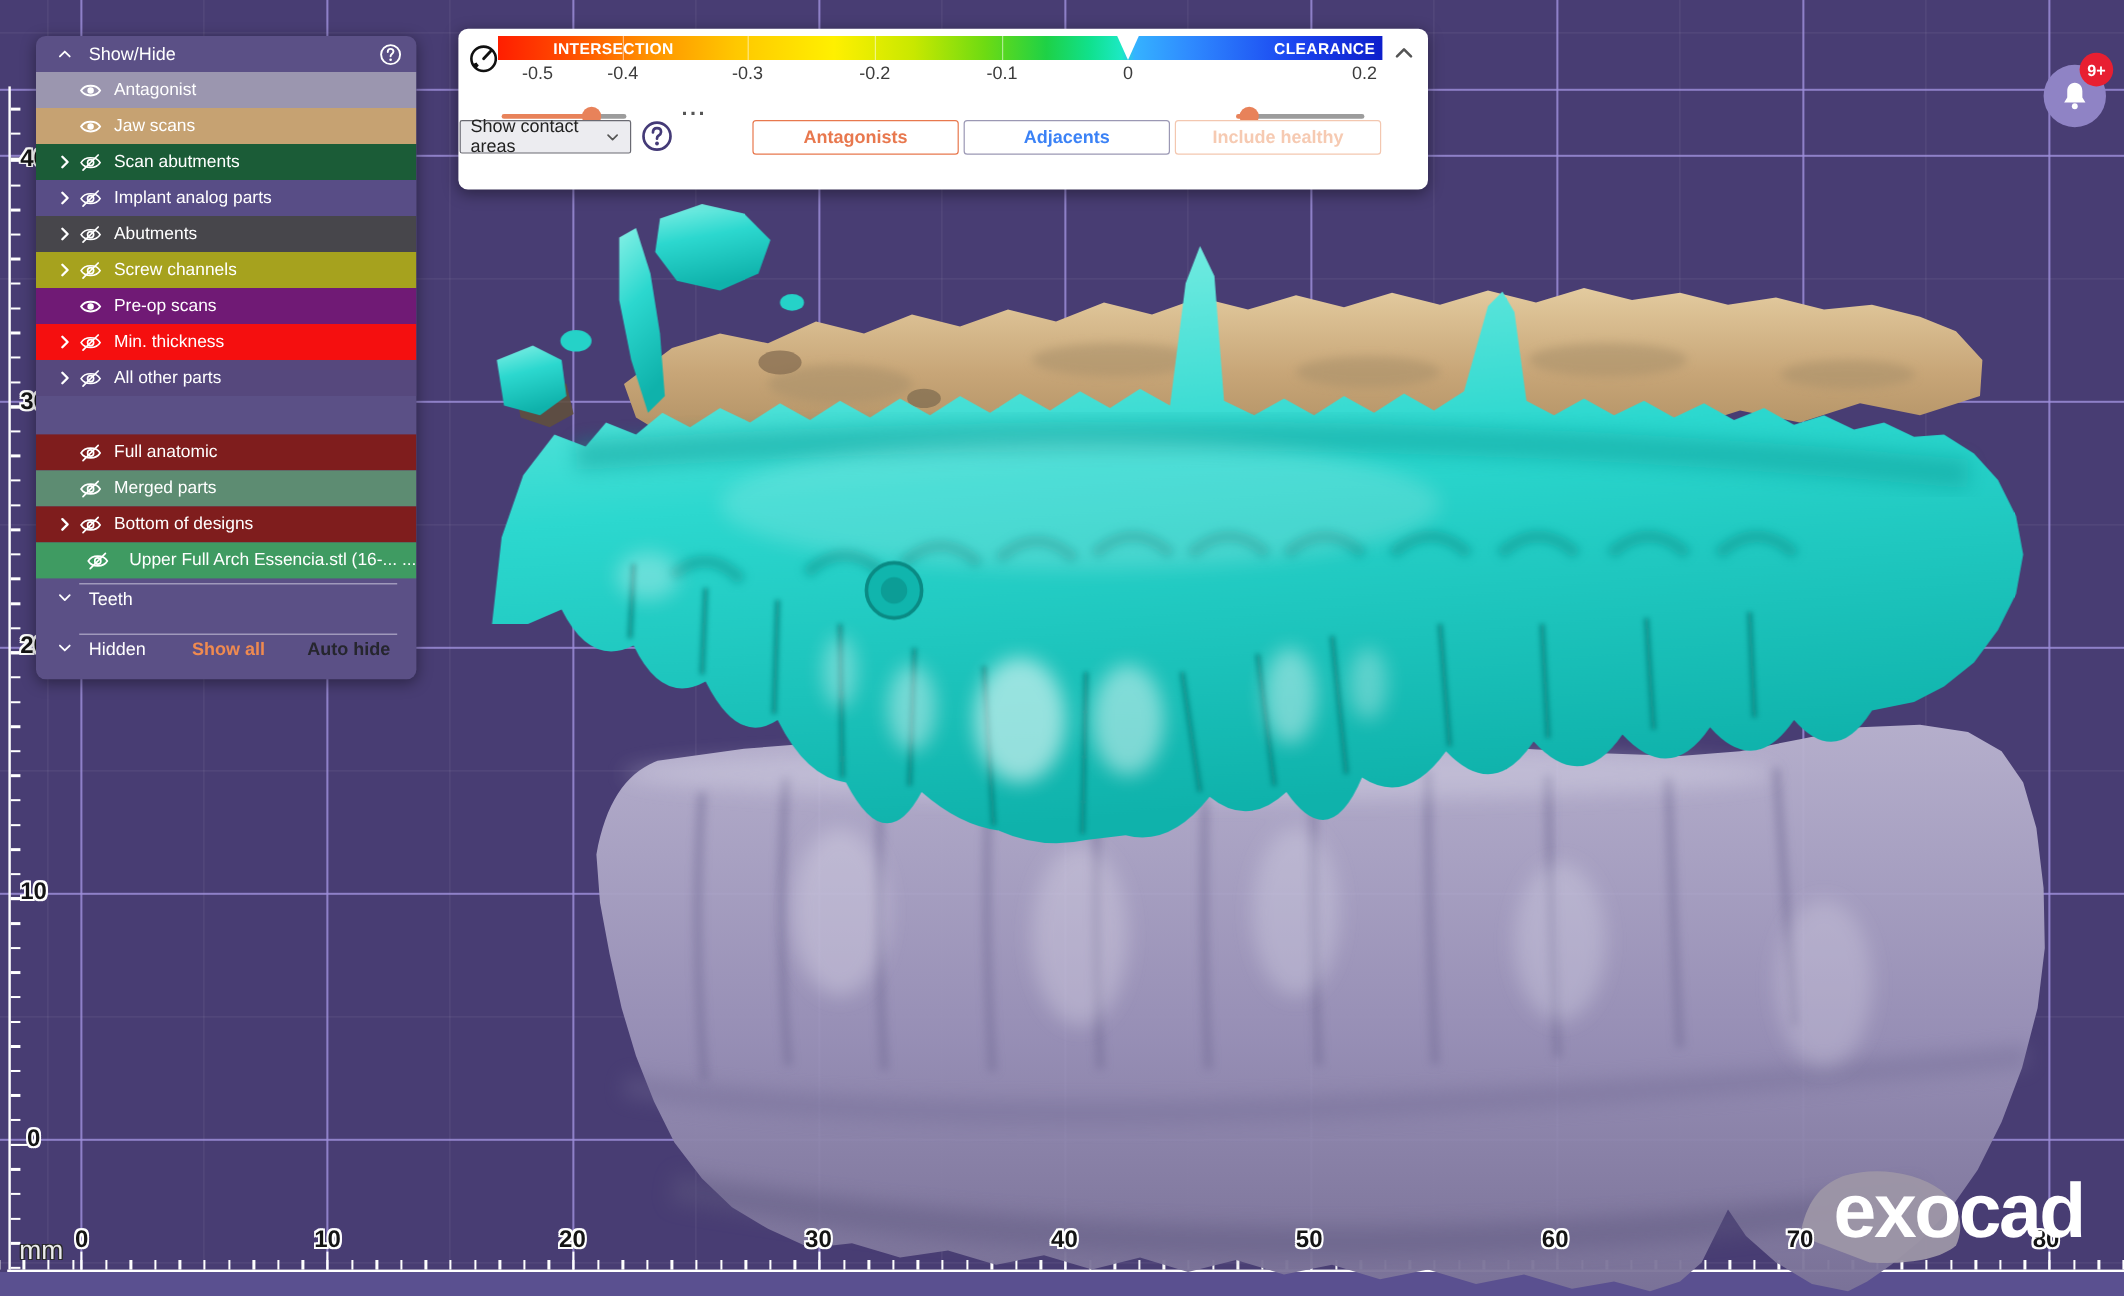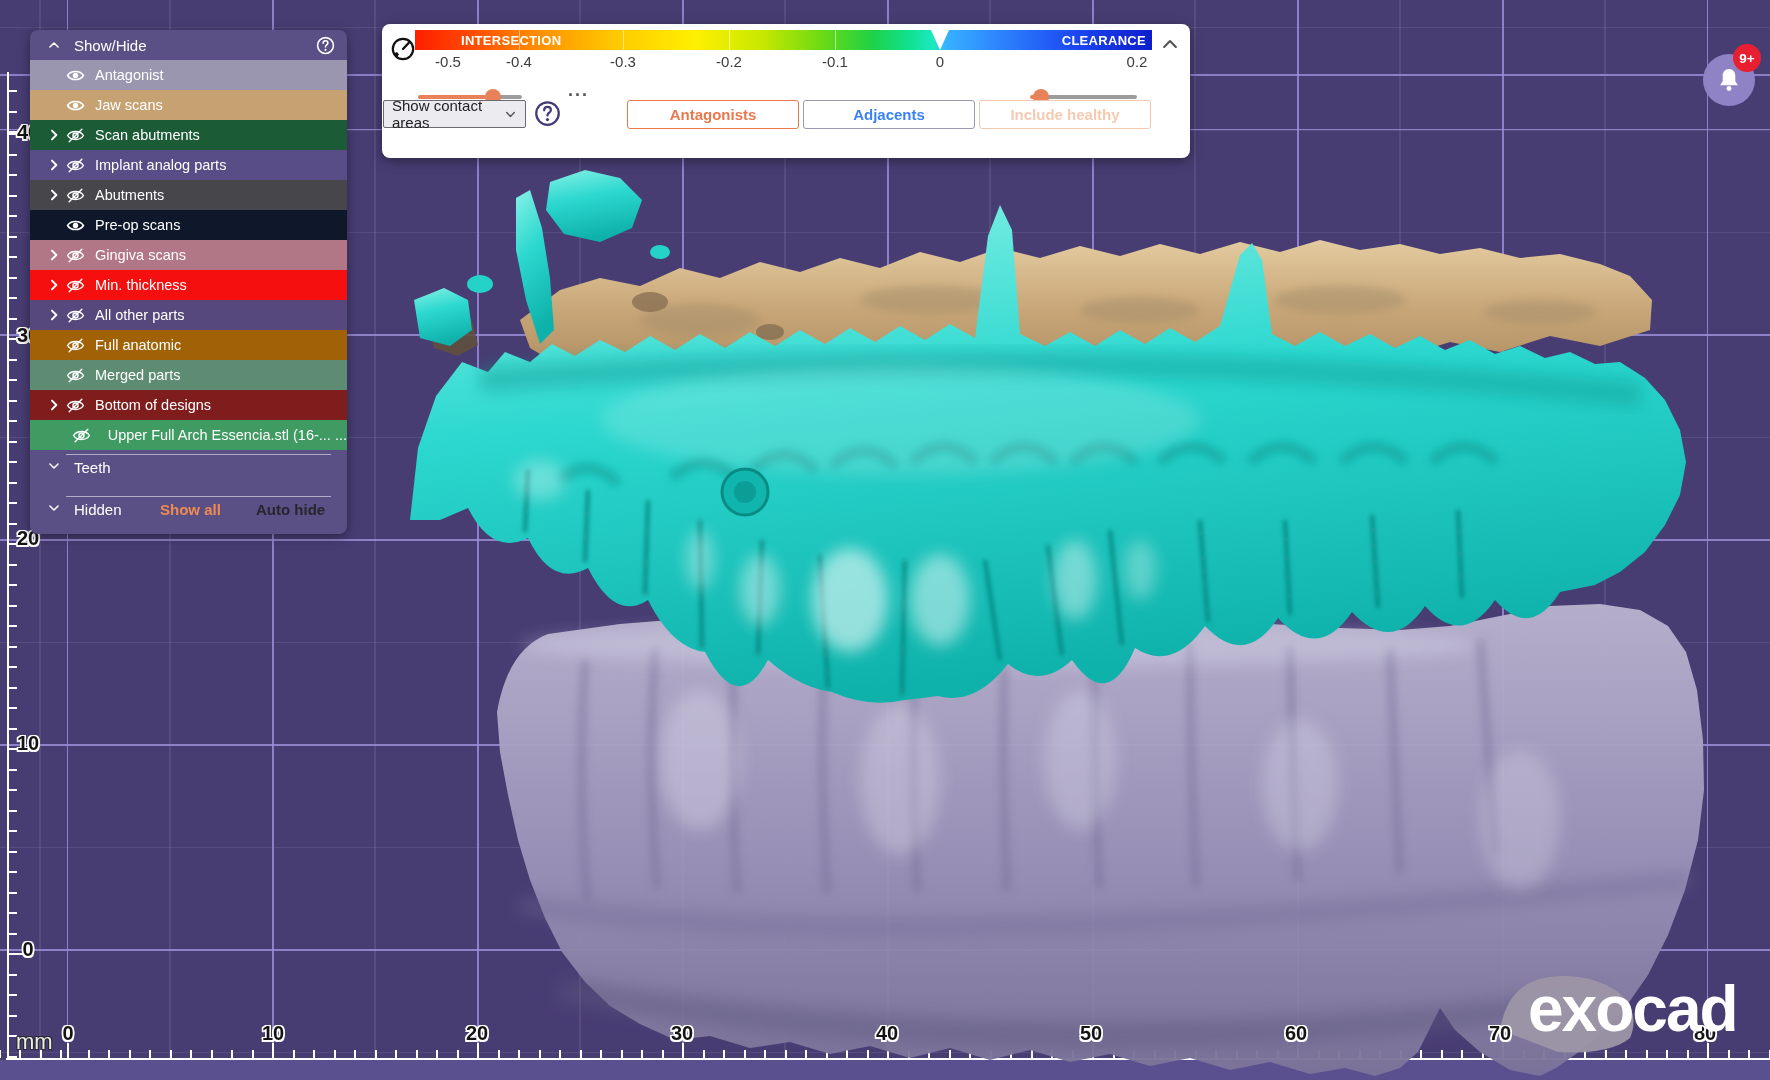--- a/index.html
+++ b/index.html
@@ -329,55 +329,55 @@
     </div>
     <div class="sb-row" style="background-color: rgb(71, 70, 75);">
       <svg class="sb-chev">
           <use href="#i-chev-r"></use>
         </svg>
       <svg class="sb-eye">
           <use href="#i-eye-off"></use>
         </svg>
       <span class="sb-label">Abutments</span>
     </div>
-    <div class="sb-row" style="background-color: #0f172a;">
+    <div class="sb-row" style="background-color: rgb(166, 162, 30);">
+      <svg class="sb-chev">
+          <use href="#i-chev-r"></use>
+        </svg>
+      <svg class="sb-eye">
+          <use href="#i-eye-off"></use>
+        </svg>
+      <span class="sb-label">Screw channels</span>
+    </div>
+    <div class="sb-row" style="background-color: #701a75;">
       <span class="sb-chev"></span>
       <svg class="sb-eye">
           <use href="#i-eye"></use>
         </svg>
       <span class="sb-label">Pre-op scans</span>
     </div>
-    <div class="sb-row" style="background-color: rgb(178, 119, 135);">
-      <svg class="sb-chev">
-          <use href="#i-chev-r"></use>
-        </svg>
-      <svg class="sb-eye">
-          <use href="#i-eye-off"></use>
-        </svg>
-      <span class="sb-label">Gingiva scans</span>
-    </div>
     <div class="sb-row" style="background-color: rgb(245, 15, 15);">
       <svg class="sb-chev">
           <use href="#i-chev-r"></use>
         </svg>
       <svg class="sb-eye">
           <use href="#i-eye-off"></use>
         </svg>
       <span class="sb-label">Min. thickness</span>
     </div>
     <div class="sb-row" style="background-color: rgb(86, 72, 125);">
       <svg class="sb-chev">
           <use href="#i-chev-r"></use>
         </svg>
       <svg class="sb-eye">
           <use href="#i-eye-off"></use>
         </svg>
       <span class="sb-label">All other parts</span>
     </div>
-    <div class="sb-row" style="background-color: #a16207;">
+    <div class="sb-row" style="background-color: #7f1d1d; margin-top: 32px;">
       <span class="sb-chev"></span>
       <svg class="sb-eye">
           <use href="#i-eye-off"></use>
         </svg>
       <span class="sb-label">Full anatomic</span>
     </div>
     <div class="sb-row" style="background-color: rgb(93, 140, 114);">
       <span class="sb-chev"></span>
       <svg class="sb-eye">
           <use href="#i-eye-off"></use>

